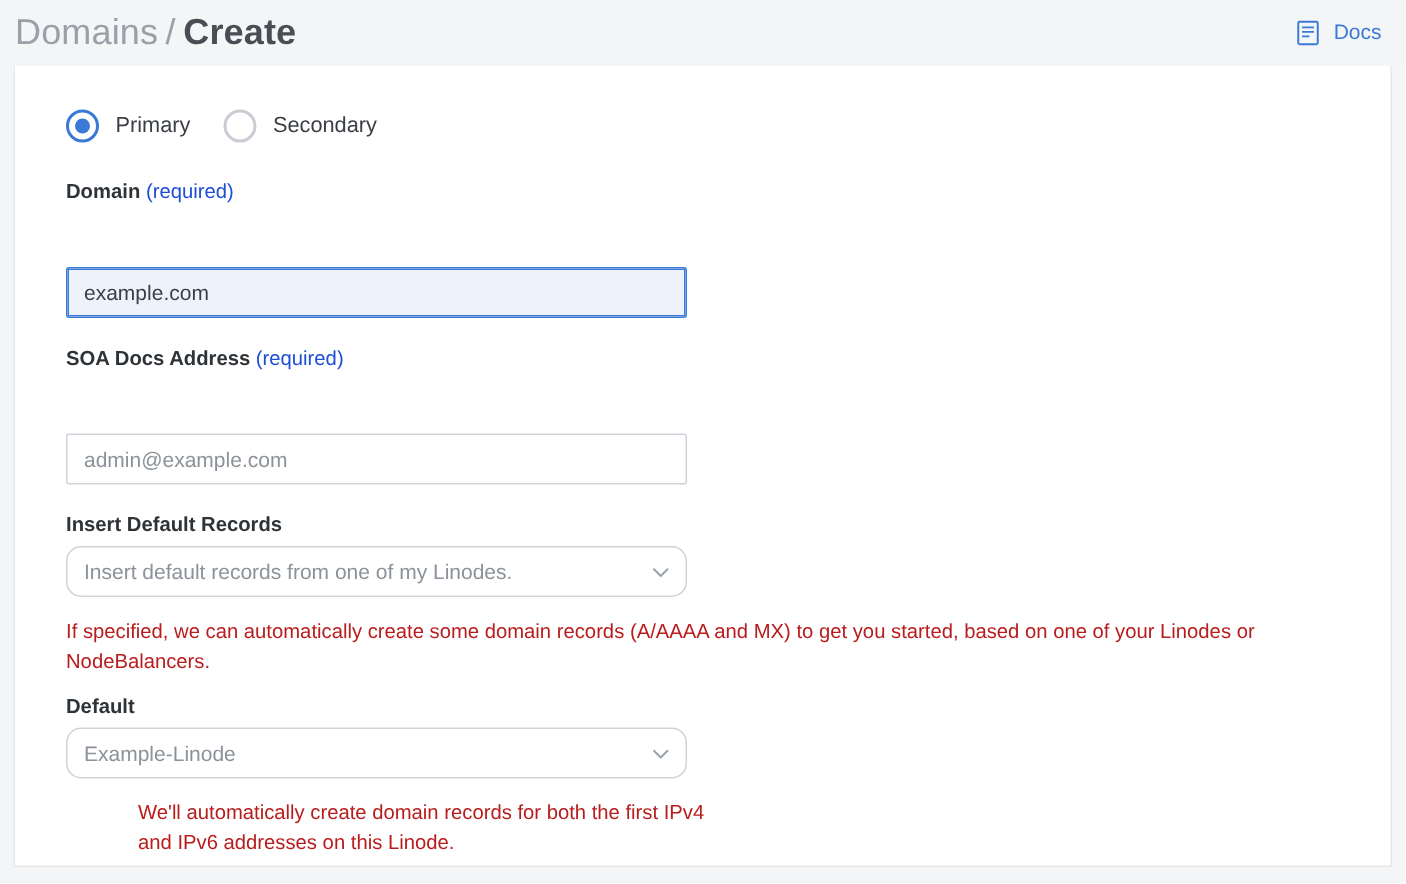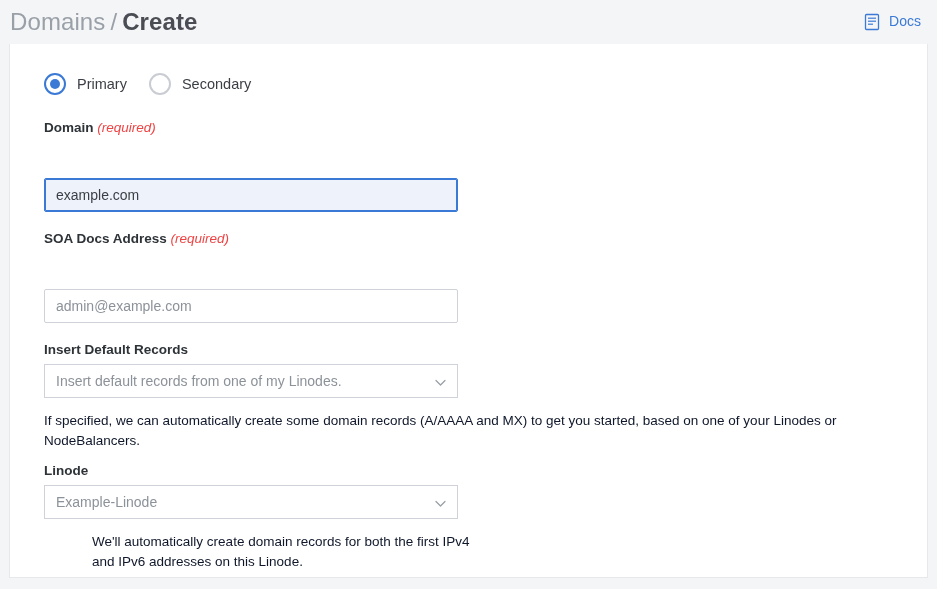--- a/index.html
+++ b/index.html
@@ -123,22 +123,21 @@
 
   
   .field-label {
     font-size: 13.5px;
     color: #2e3338;
     font-weight: 700;
     margin-bottom: 7px;
   }
   .field-label .req {
     font-weight: 400;
-    color: #ef4444;
-    font-style: italic;
+    color: #1d4ed8;
   }
   .text-input {
     width: 414px;
     height: 34px;
     border: 1px solid #cfd3d9;
     border-radius: 2px;
     background: #fff;
     font-size: 14px;
     color: #3b3f45;
     padding: 0 11px;
@@ -159,42 +158,42 @@
   
   .select-wrap {
     position: relative;
     width: 414px;
     height: 34px;
   }
   .select-box {
     width: 414px;
     height: 34px;
     border: 1px solid #cfd3d9;
-    border-radius: 0;
+    border-radius: 10px;
     background: #fff;
     display: flex;
     align-items: center;
     padding: 0 11px;
     font-size: 14px;
     color: #8c9299;
     cursor: pointer;
   }
   .select-chevron {
     position: absolute;
     right: 11px;
     top: 11px;
     width: 13px;
     height: 13px;
     pointer-events: none;
   }
 
   
   .helper {
     font-size: 13.5px;
-    color: #0f172a;
+    color: #b91c1c;
     line-height: 1.45;
     max-width: 815px;
     margin: 13px 0 0 0;
   }
   .helper-narrow { max-width: 400px; margin-left: 48px; }
 
   
   .primary-button {
     margin-top: 22px;
     height: 34px;
@@ -277,21 +276,21 @@
             <svg viewBox="0 0 13 13" fill="none" xmlns="http://www.w3.org/2000/svg">
               <path d="M2 4.5 L6.5 9 L11 4.5" stroke="#9aa0a8" stroke-width="1.3" stroke-linecap="round" stroke-linejoin="round"></path>
             </svg>
           </span>
         </div>
         <div class="helper">If specified, we can automatically create some domain records (A/AAAA and MX) to get you started, based on one of your Linodes or NodeBalancers.</div>
       </div>
 
       
       <div class="field-block" style="margin-top:-6px;">
-        <div class="field-label">Linode</div>
+        <div class="field-label">Default</div>
         <div class="select-wrap">
           <div class="select-box">
             <span>Example-Linode</span>
           </div>
           <span class="select-chevron">
             <svg viewBox="0 0 13 13" fill="none" xmlns="http://www.w3.org/2000/svg">
               <path d="M2 4.5 L6.5 9 L11 4.5" stroke="#9aa0a8" stroke-width="1.3" stroke-linecap="round" stroke-linejoin="round"></path>
             </svg>
           </span>
         </div>

